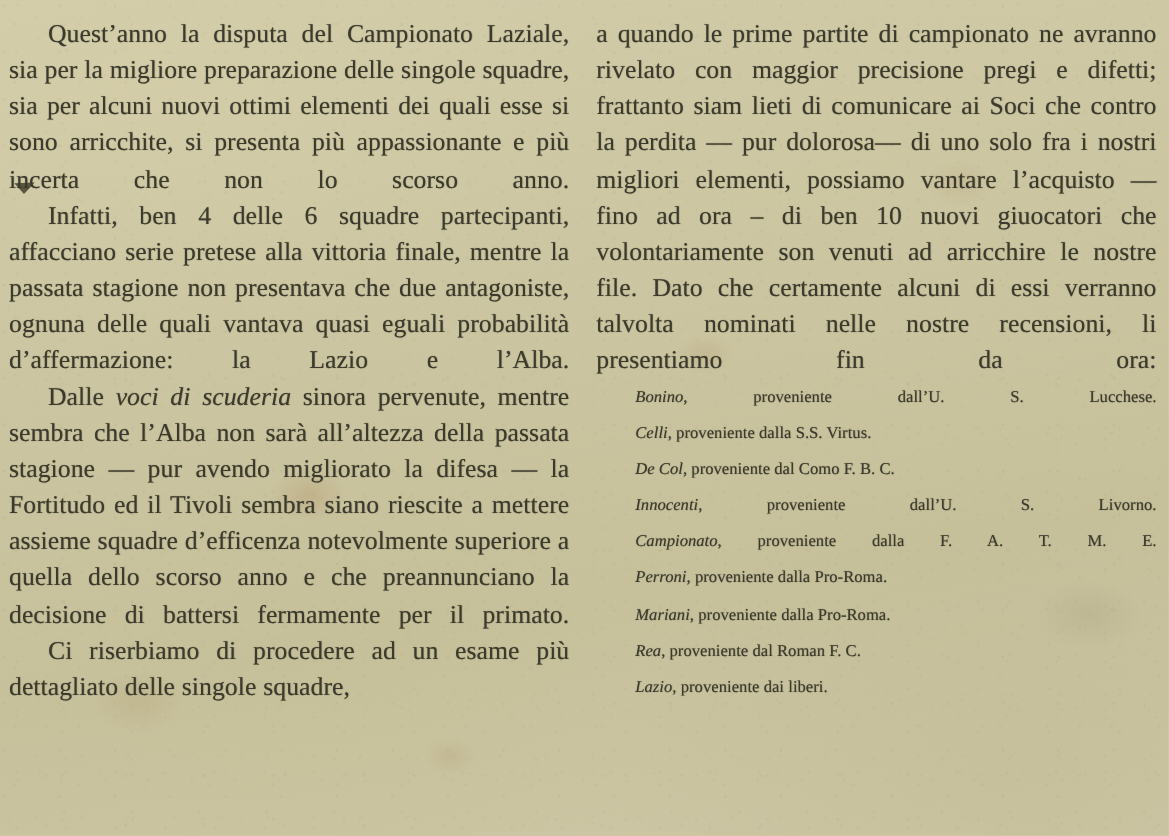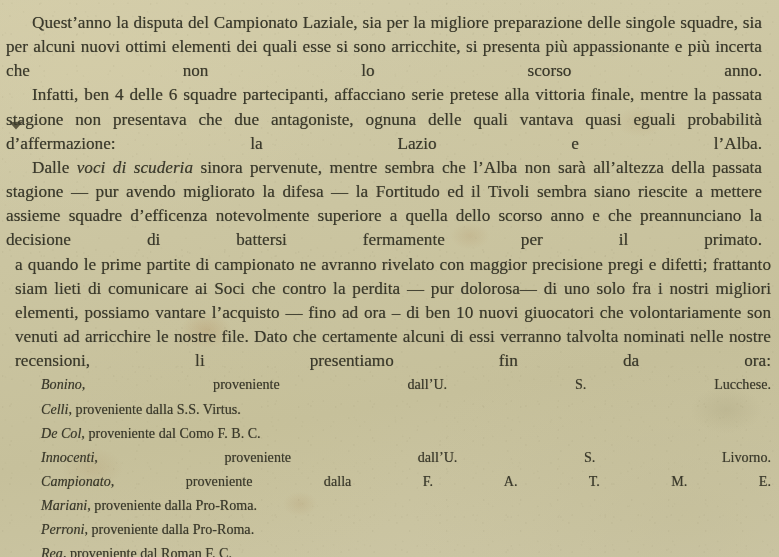--- a/index.html
+++ b/index.html
@@ -64,21 +64,20 @@
       radial-gradient(ellipse 46px 30px at 726px 410px, rgba(150,142,106,0.18) 0%, rgba(150,142,106,0) 78%);
   }
 
   
   #columns {
     position: absolute;
     inset: 0;
     display: flex;
     padding: 11px 8px 0 6px;
     box-sizing: border-box;
-    flex-direction: column;
   }
   .column {
     flex: 1 1 0;
     min-width: 0;
   }
   .col-left  { padding-right: 9px; }
   .col-right { padding-left: 9px; }
 
   
   .para {
@@ -99,21 +98,21 @@
   .para.cont { text-indent: 0; }
   .para.flow { text-align-last: justify; }
   .para em {
     font-family: "Liberation Serif", "DejaVu Serif", serif;
   }
 
   
   .roster-entry {
     margin: 0;
     color: #3b3a2c;
-    font-size: 14px;
+    font-size: 11px;
     line-height: 24.15px;
     text-align: justify;
     text-align-last: left;
     text-indent: 26px;
     letter-spacing: 0.05px;
     text-shadow:
       0 0 0.7px rgba(59,58,44,0.42),
       0.35px 0.2px 0.5px rgba(90,86,62,0.30);
   }
   .roster-entry .player-name {
@@ -146,42 +145,43 @@
   <div id="columns">
 
     <div class="column col-left">
 
       <p class="para flow">Quest’anno la disputa del Campionato Laziale, sia per la migliore preparazione delle singole squadre, sia per alcuni nuovi ottimi elementi dei quali esse si sono arricchite, si presenta più appassionante e più incerta che non lo scorso anno.</p>
 
       <p class="para flow">Infatti, ben 4 delle 6 squadre partecipanti, affacciano serie pretese alla vittoria finale, mentre la passata stagione non presentava che due antagoniste, ognuna delle quali vantava quasi eguali probabilità d’affermazione: la Lazio e l’Alba.</p>
 
       <p class="para flow"><span>Dalle </span><em>voci di scuderia</em><span> sinora pervenute, mentre sembra che l’Alba non sarà all’altezza della passata stagione — pur avendo migliorato la difesa — la Fortitudo ed il Tivoli sembra siano riescite a mettere assieme squadre d’efficenza notevolmente superiore a quella dello scorso anno e che preannunciano la decisione di battersi fermamente per il primato.</span></p>
 
+      <p class="para">Ci riserbiamo di procedere ad un esame più dettagliato delle singole squadre,</p>
 
     </div>
 
     <div class="column col-right">
 
       <p class="para cont flow">a quando le prime partite di campionato ne avranno rivelato con maggior precisione pregi e difetti; frattanto siam lieti di comunicare ai Soci che contro la perdita — pur dolorosa— di uno solo fra i nostri migliori elementi, possiamo vantare l’acquisto — fino ad ora – di ben 10 nuovi giuocatori che volontariamente son venuti ad arricchire le nostre file. Dato che certamente alcuni di essi verranno talvolta nominati nelle nostre recensioni, li presentiamo fin da ora:</p>
 
       <div>
 
         <p class="roster-entry wrap"><span class="player-name">Bonino</span><span>, proveniente dall’U. S. Lucchese.</span></p>
 
         <p class="roster-entry"><span class="player-name">Celli</span><span>, proveniente dalla S.S. Virtus.</span></p>
 
         <p class="roster-entry"><span class="player-name">De Col</span><span>, proveniente dal Como F. B. C.</span></p>
 
         <p class="roster-entry wrap"><span class="player-name">Innocenti</span><span>, proveniente dall’U.  S. Livorno.</span></p>
 
         <p class="roster-entry wrap"><span class="player-name">Campionato</span><span>, proveniente dalla F. A. T. M. E.</span></p>
 
+        <p class="roster-entry"><span class="player-name">Perroni</span><span>, proveniente dalla Pro-Roma.</span></p>
+
         <p class="roster-entry"><span class="player-name">Mariani</span><span>, proveniente dalla Pro-Roma.</span></p>
-
-        <p class="roster-entry"><span class="player-name">Perroni</span><span>, proveniente dalla Pro-Roma.</span></p>
 
         <p class="roster-entry"><span class="player-name">Rea</span><span>, proveniente dal Roman F. C.</span></p>
 
 
         <p class="roster-entry"><span class="player-name">Lazio</span><span>, proveniente dai liberi.</span></p>
 
       </div>
 
     </div>
 

